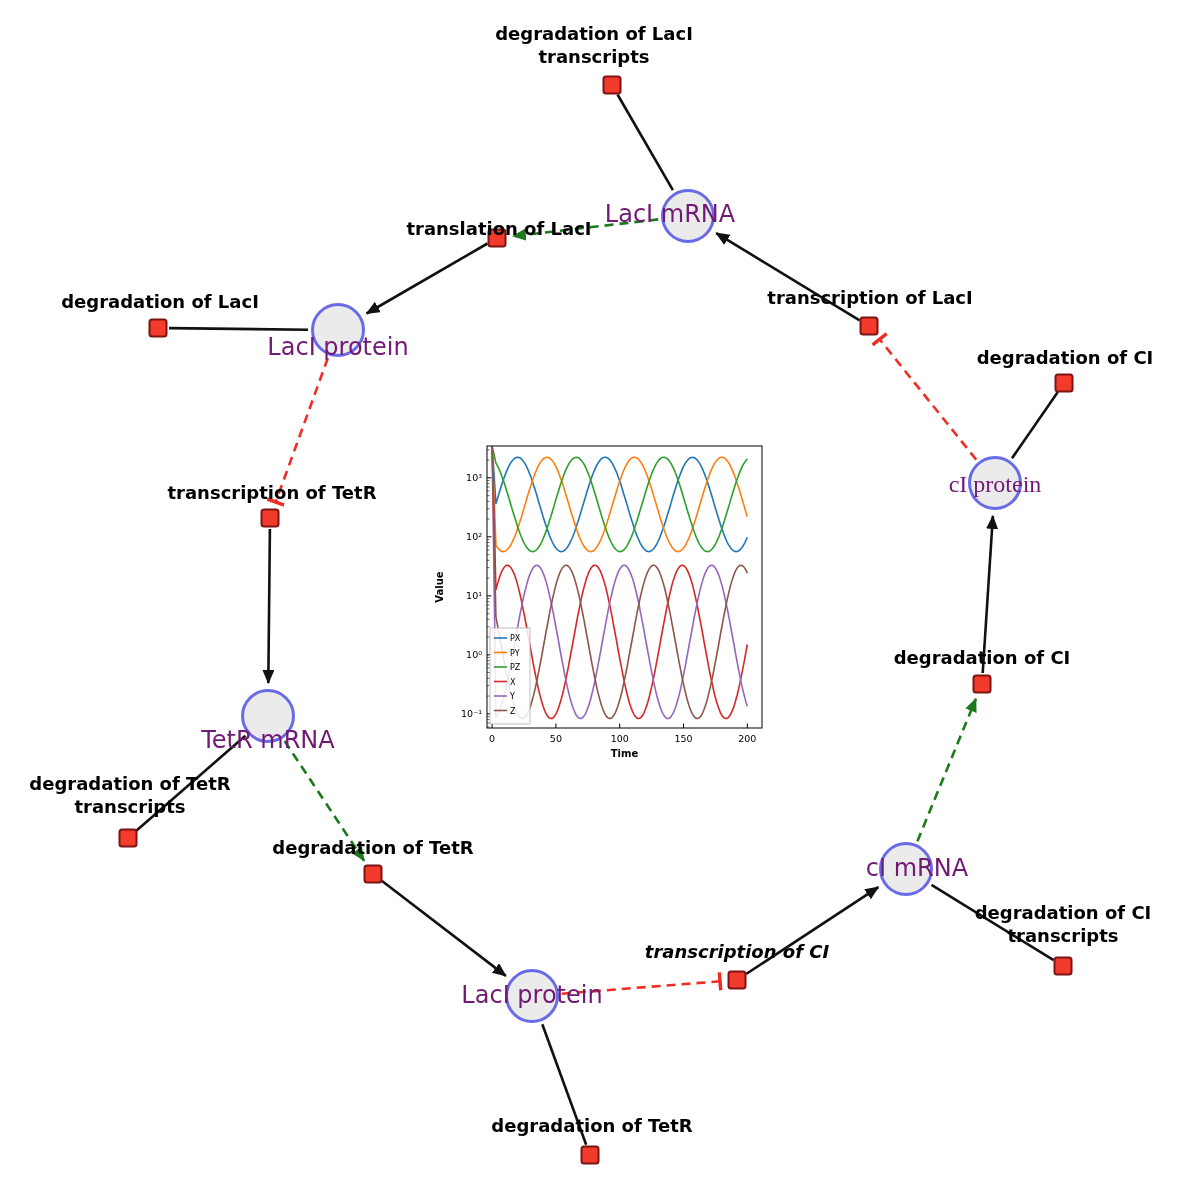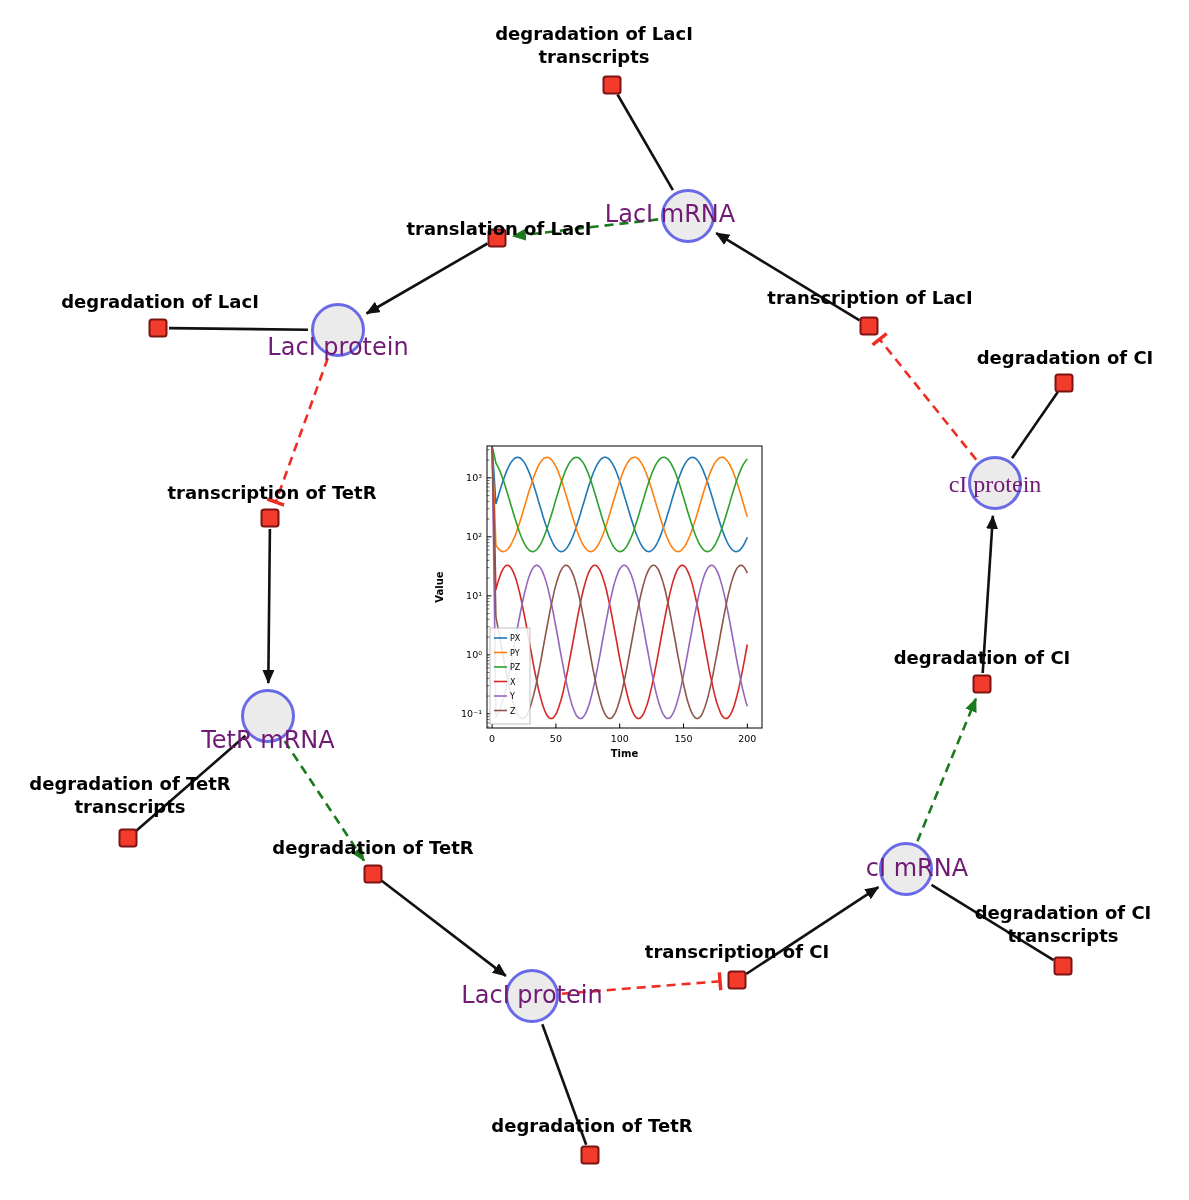--- a/index.html
+++ b/index.html
@@ -108,21 +108,21 @@
       <div class="reaction-label" style="left: 130px; top: 795px;">
         <div>degradation of TetR</div>
         <div>transcripts</div>
       </div>
       <div class="reaction-label" style="left: 373px; top: 848px;">
         <div>degradation of TetR</div>
       </div>
       <div class="reaction-label" style="left: 592px; top: 1126px;">
         <div>degradation of TetR</div>
       </div>
-      <div class="reaction-label" style="left: 737px; top: 952px;">
+      <div class="reaction-label" style="left: 737px; top: 952px; font-style: italic;">
         <div>transcription of CI</div>
       </div>
       <div class="reaction-label" style="left: 1063px; top: 924px;">
         <div>degradation of CI</div>
         <div>transcripts</div>
       </div>
       <div class="reaction-label" style="left: 982px; top: 658px;">
         <div>degradation of CI</div>
       </div>
     </div>

